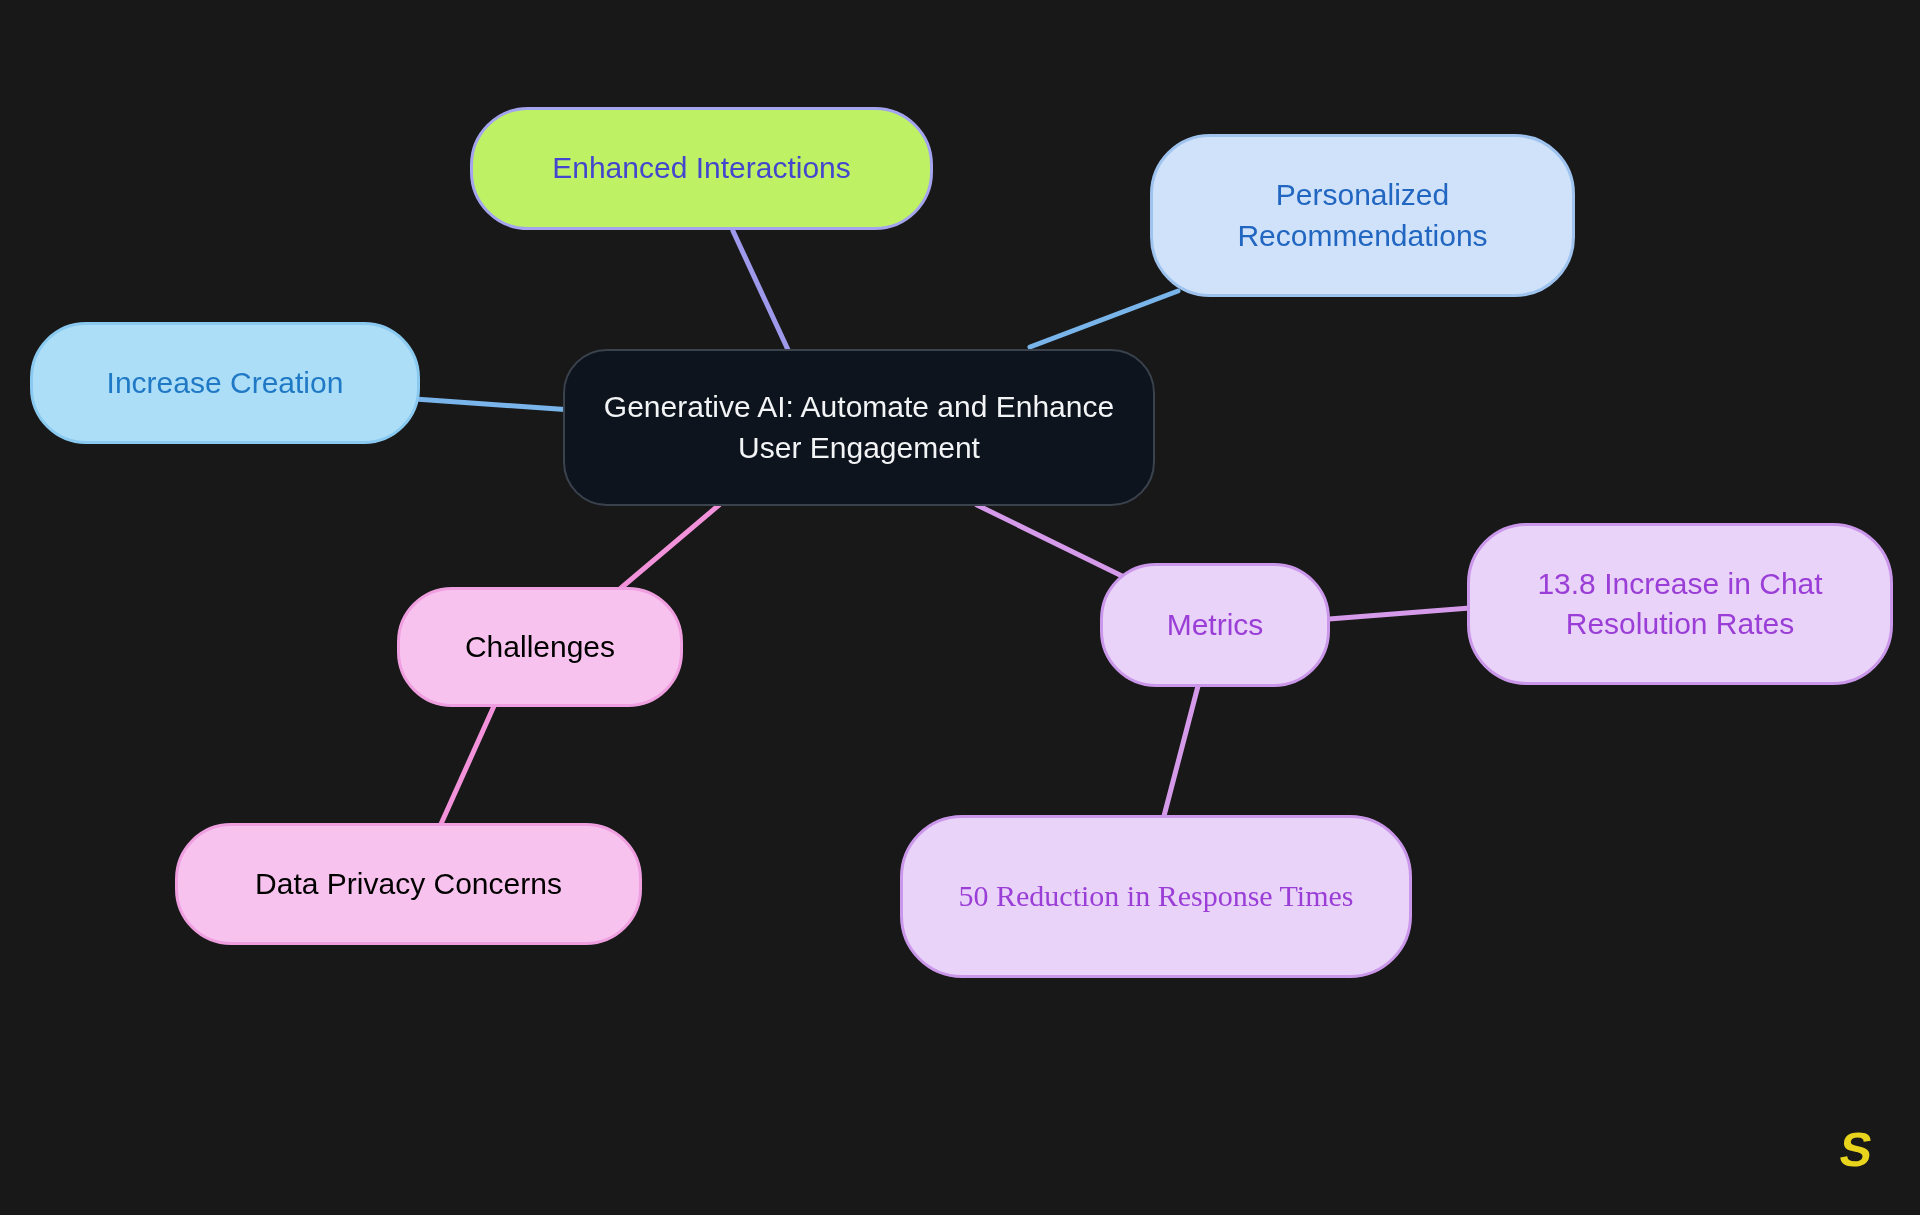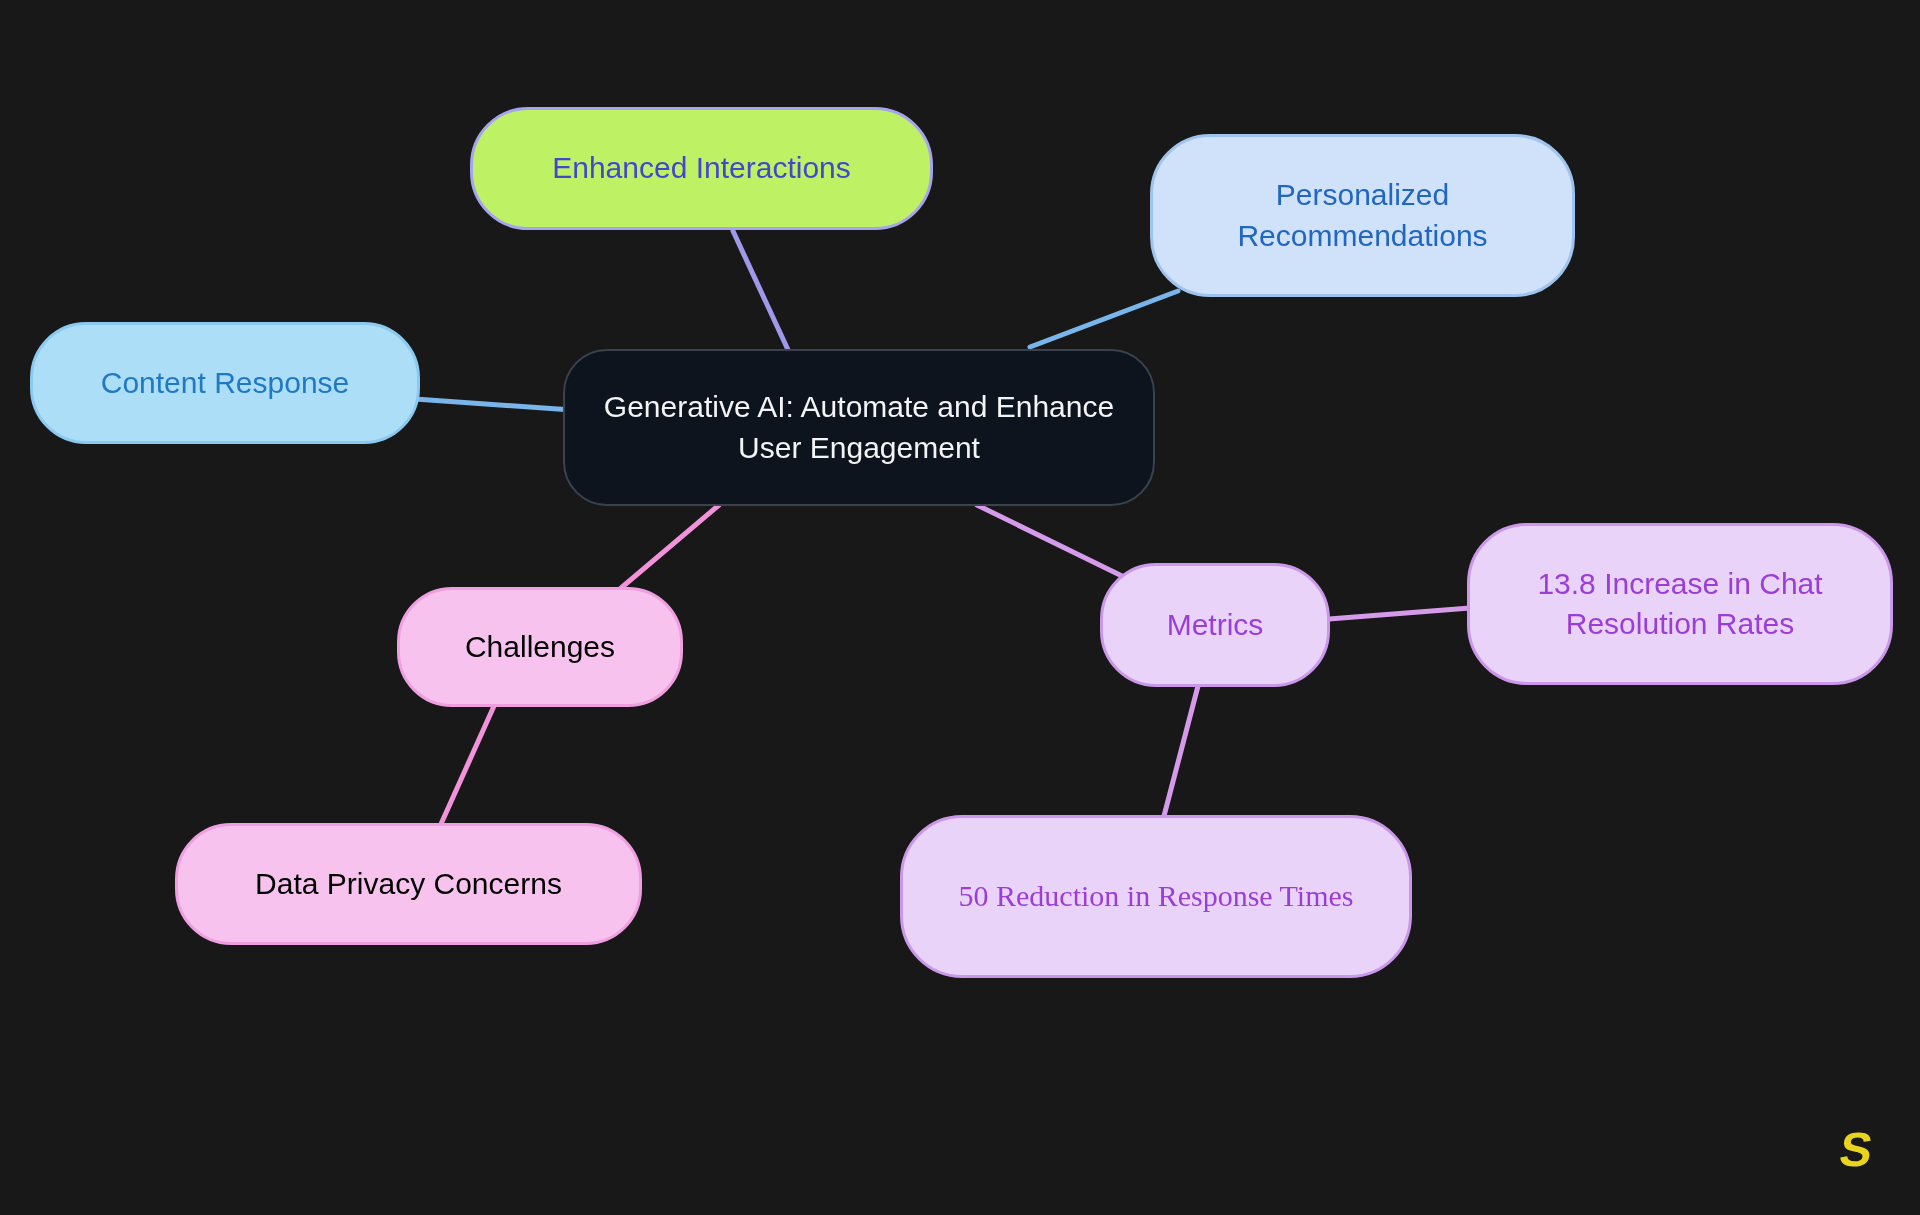--- a/index.html
+++ b/index.html
@@ -114,21 +114,21 @@
 
   <div class="node lavender enhanced">
     <span>Enhanced Interactions</span>
   </div>
 
   <div class="node blue personalized">
     <span>Personalized Recommendations</span>
   </div>
 
   <div class="node skyblue content">
-    <span>Content Response</span>
+    <span>Increase Creation</span>
   </div>
 
   <div class="node pink challenges">
     <span>Challenges</span>
   </div>
 
   <div class="node pink privacy">
     <span>Data Privacy Concerns</span>
   </div>
 

